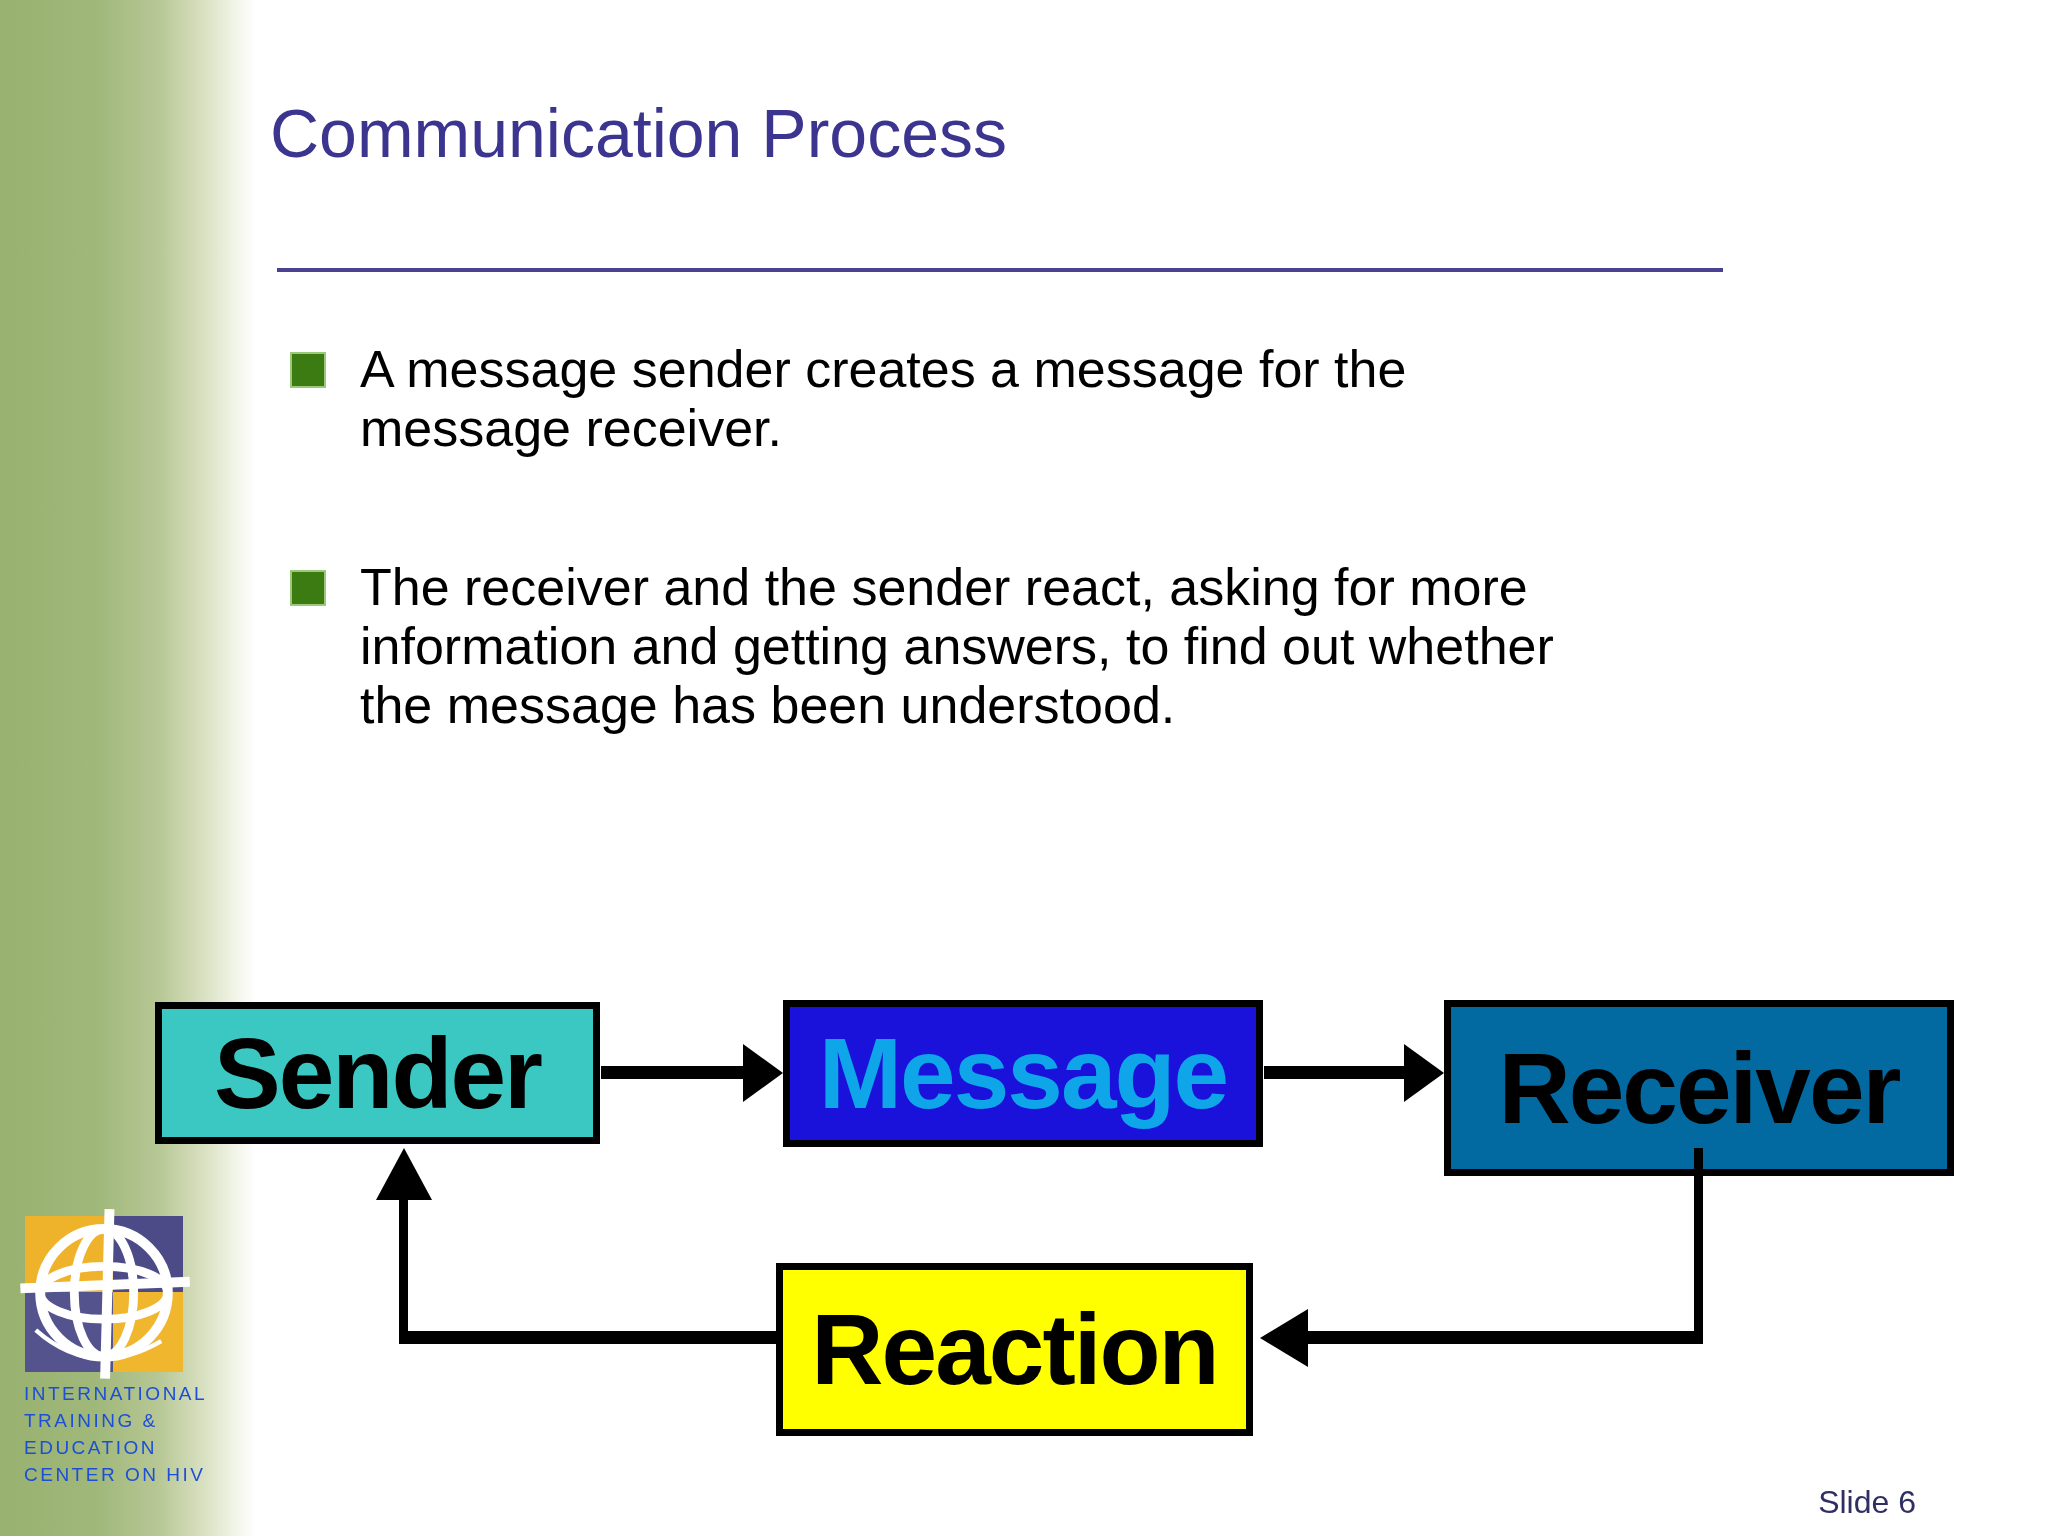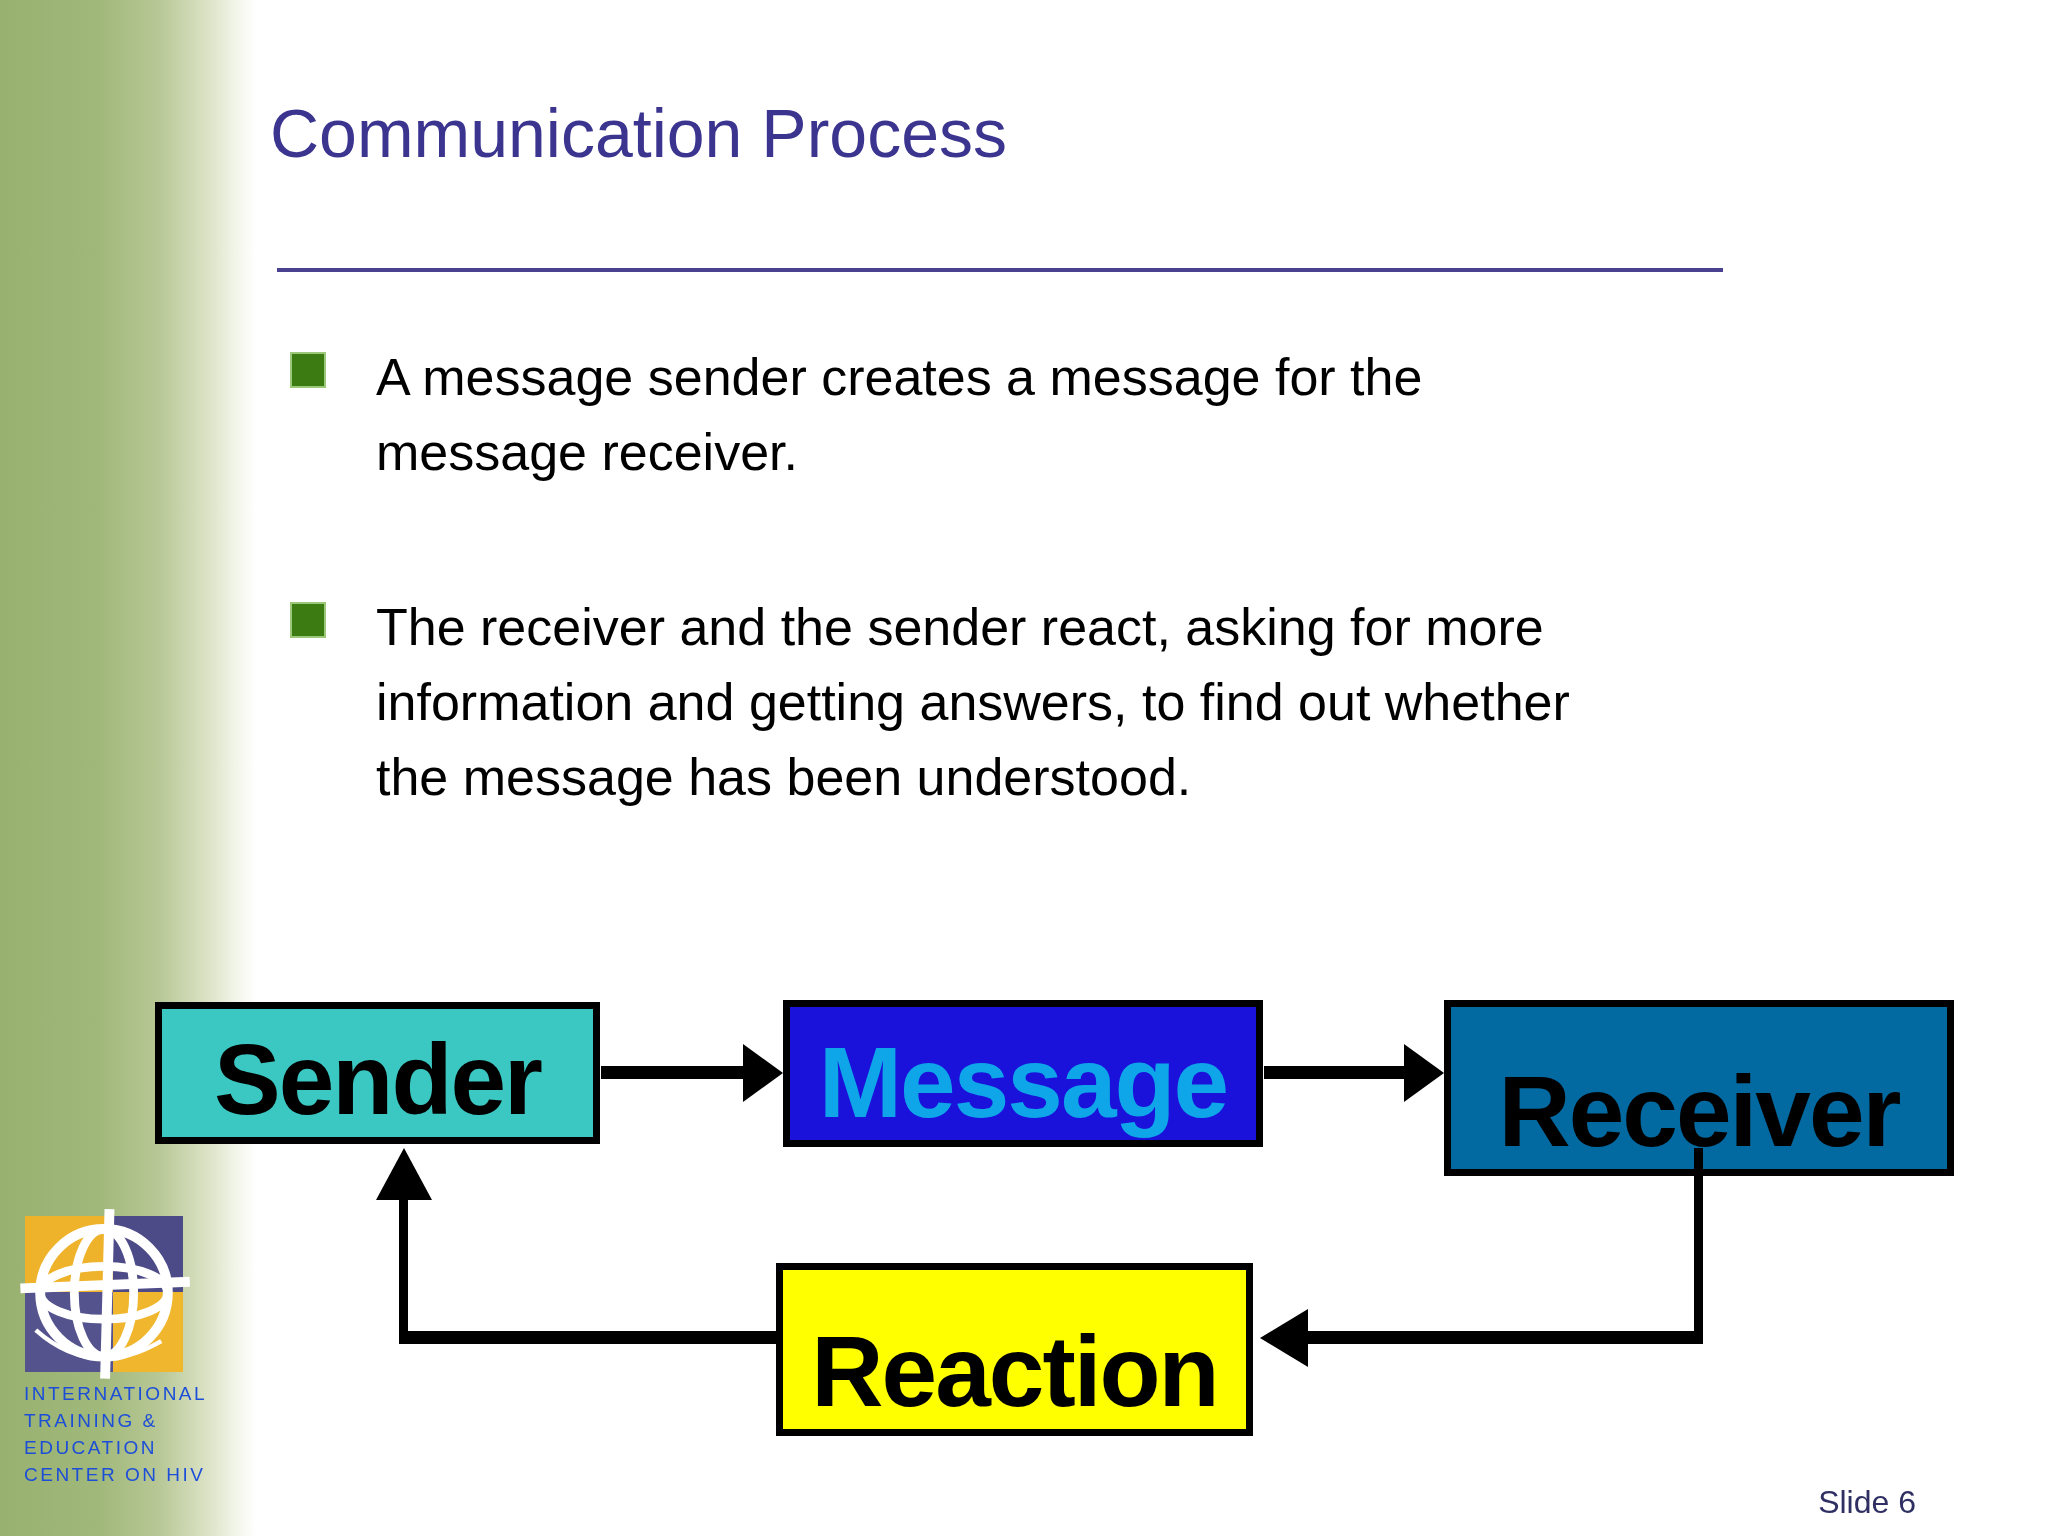--- a/index.html
+++ b/index.html
@@ -41,26 +41,26 @@
   }
   
   .bullets{position:absolute;left:290px;top:340px;width:1340px;}
   .bullet-row{display:flex;align-items:flex-start;}
   .bullet-row + .bullet-row{margin-top:100px;}
   .bullet-sq{
     flex:0 0 36px;width:36px;height:36px;margin-top:12px;margin-right:34px;
     background:#3C7B12;border:2px solid #9CC87A;box-sizing:border-box;
   }
   .bullet-text{
-    width:1230px;font-size:52px;line-height:75px;color:#000000;margin-left:16px;
+    width:1230px;font-size:52px;line-height:59px;color:#000000;
   }
   
   .node{
     position:absolute;box-sizing:border-box;border:7px solid #000000;
-    display:flex;align-items:flex-end;justify-content:center;
+    display:flex;align-items:center;justify-content:center;
     font-size:100px;font-weight:700;color:#000;letter-spacing:-2px;
   }
   .node-sender  {left:155px; top:1002px;width:445px;height:142px;background:#3BC8C2;}
   .node-message {left:783px; top:1000px;width:480px;height:147px;background:#1A12DB;color:#0ea5e9;}
   .node-receiver{left:1444px;top:1000px;width:510px;height:176px;background:#0369a1;}
   .node-reaction{left:776px; top:1263px;width:477px;height:173px;background:#FFFF00;}
   
   .aline{position:absolute;background:#000000;}
   .ahead{position:absolute;width:0;height:0;}
   .a1-line{left:601px;top:1066px;width:142px;height:13px;}

